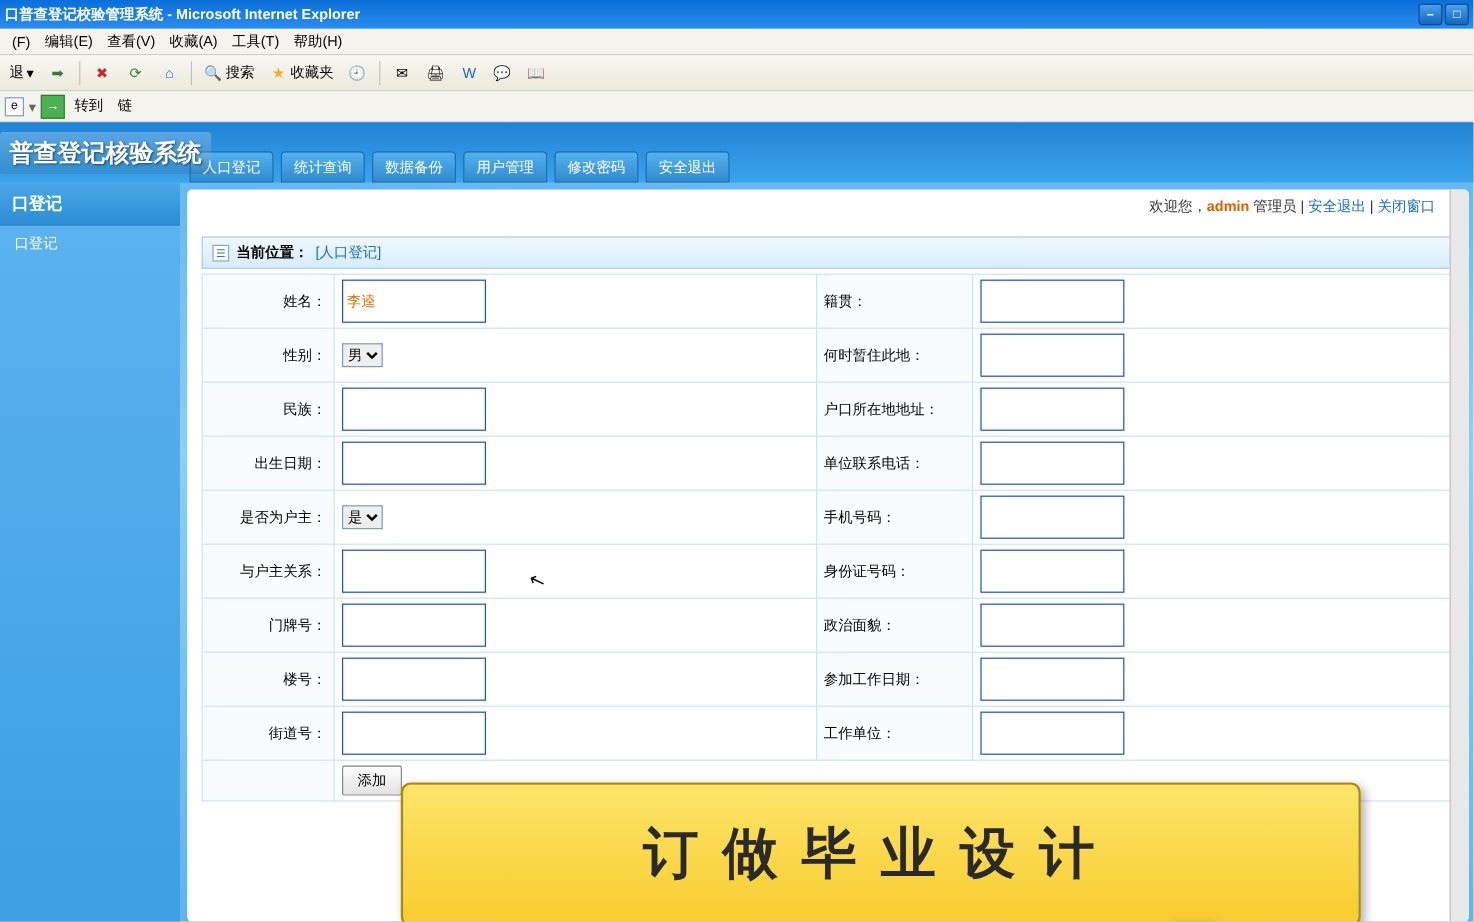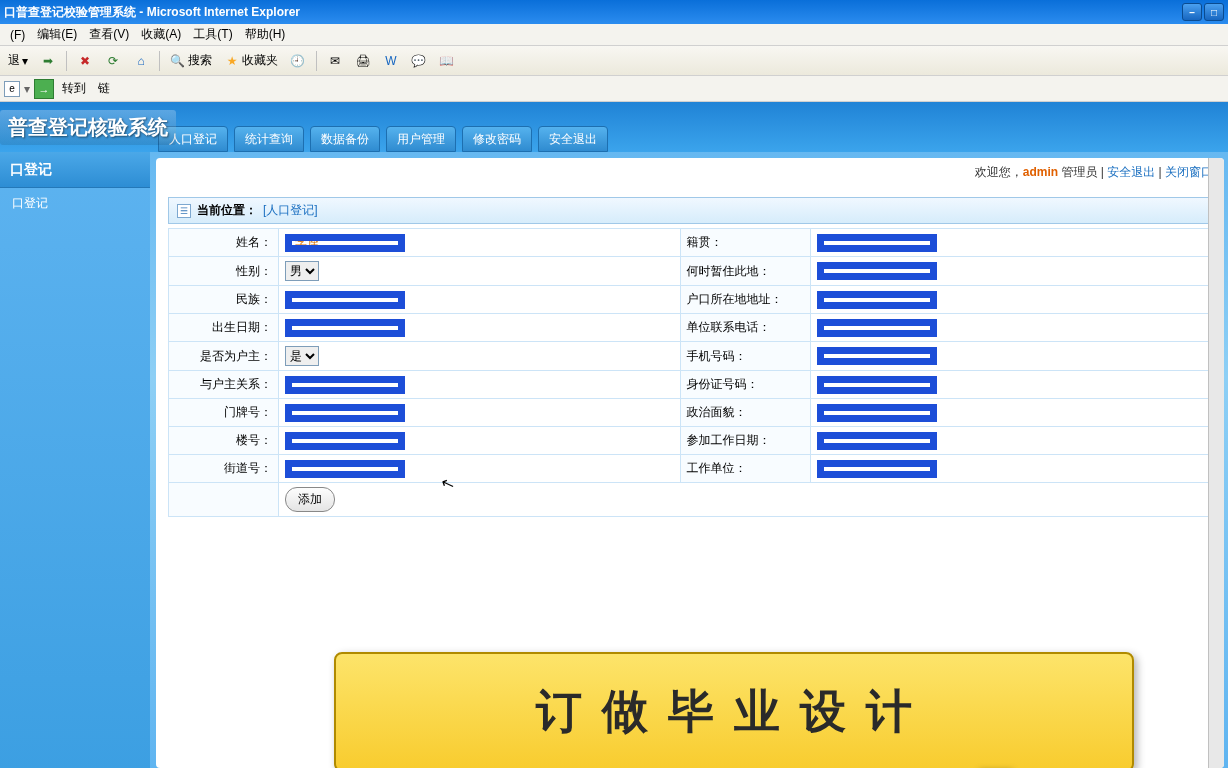--- a/index.html
+++ b/index.html
@@ -37,38 +37,38 @@
 
 .app-body { display: flex; height: 620px; }
 
 
 .sidebar { width: 150px; background: linear-gradient(to bottom, #5db3f0, #3c9fe2); display: flex; flex-direction: column; }
 .sidebar-header { height: 36px; background: linear-gradient(#4ba8e8, #2d8dd4); color: #fff; font-size: 14px; font-weight: bold; display: flex; align-items: center; padding: 0 10px; border-bottom: 1px solid #2478b8; }
 .sidebar-item { height: 30px; color: #fff; font-size: 12px; display: flex; align-items: center; padding: 0 12px; cursor: pointer; }
 
 
 .content { flex: 1; background: #fff; margin: 6px 4px 4px 6px; border-radius: 4px; position: relative; overflow: hidden; }
-.welcome-bar { text-align: right; padding: 6px 11px; font-size: 12px; color: #333; }
+.welcome-bar { text-align: right; padding: 6px 28px; font-size: 12px; color: #333; }
 .welcome-bar .admin { color: #e06000; font-weight: bold; }
 .welcome-bar a { color: #1a6fc0; text-decoration: none; cursor: pointer; }
 
 .panel { margin: 10px 12px; }
 .panel-title { border: 1px solid #a0c8e8; background: linear-gradient(#f0f8ff, #d6ecfb); padding: 4px 8px; font-size: 12px; display: flex; align-items: center; gap: 6px; }
 .panel-title .pt-icon { width: 14px; height: 14px; background: #fff; border: 1px solid #7da8d0; display: flex; align-items: center; justify-content: center; font-size: 9px; color: #3a7ab8; }
 .panel-title .pt-label { font-weight: bold; }
 .panel-title .pt-link { color: #1a6fc0; }
 
 .form-table { width: 100%; border-collapse: collapse; margin-top: 4px; font-size: 12px; }
 .form-table td { border: 1px solid #cce4f7; padding: 4px 6px; vertical-align: middle; height: 28px; }
 .form-table td.label { width: 110px; text-align: right; background: #f8fcff; }
 .form-table td.label-r { width: 130px; text-align: left; background: #f8fcff; }
-.form-table input[type=text] { width: 120px; height: 18px; border: 7px solid #1d4ed8; padding: 1px 3px; font-size: 12px; }
+.form-table input[type=text] { width: 120px; height: 36px; border: 1px solid #1d4ed8; padding: 1px 3px; font-size: 12px; }
 .form-table select { height: 20px; border: 1px solid #7e9db9; font-size: 12px; }
 .form-table input.name-val { color: #d97000; }
-.btn-add { background: linear-gradient(#fdfdfd, #e4e4e4); border: 1px solid #888; padding: 3px 12px; font-size: 12px; cursor: pointer; border-radius: 12px; }
+.btn-add { background: linear-gradient(#fdfdfd, #e4e4e4); border: 1px solid #888; padding: 3px 12px; font-size: 12px; cursor: pointer; border-radius: 2px; }
 
 
 .cursor-overlay { position: absolute; left: 285px; top: 316px; pointer-events: none; font-size: 16px; z-index: 50; transform: rotate(-20deg); }
 
 
 .vscroll { position: absolute; right: 0; top: 0; width: 16px; height: 100%; background: #e8e8e8; border-left: 1px solid #c0c0c0; }
 
 
 .callout { position: absolute; left: 334px; bottom: 16px; width: 800px; height: 120px; background: linear-gradient(#fde46a, #f8cc2e); border: 2px solid #b08a00; border-radius: 8px; box-shadow: 3px 3px 8px rgba(0,0,0,0.3); display: flex; align-items: center; justify-content: center; font-size: 46px; font-weight: bold; color: #2a2a2a; letter-spacing: 20px; }
 .callout::after { content: ""; position: absolute; right: 120px; bottom: -22px; width: 0; height: 0; border-left: 18px solid transparent; border-right: 18px solid transparent; border-top: 24px solid #f8cc2e; filter: drop-shadow(2px 2px 3px rgba(0,0,0,0.3)); }

